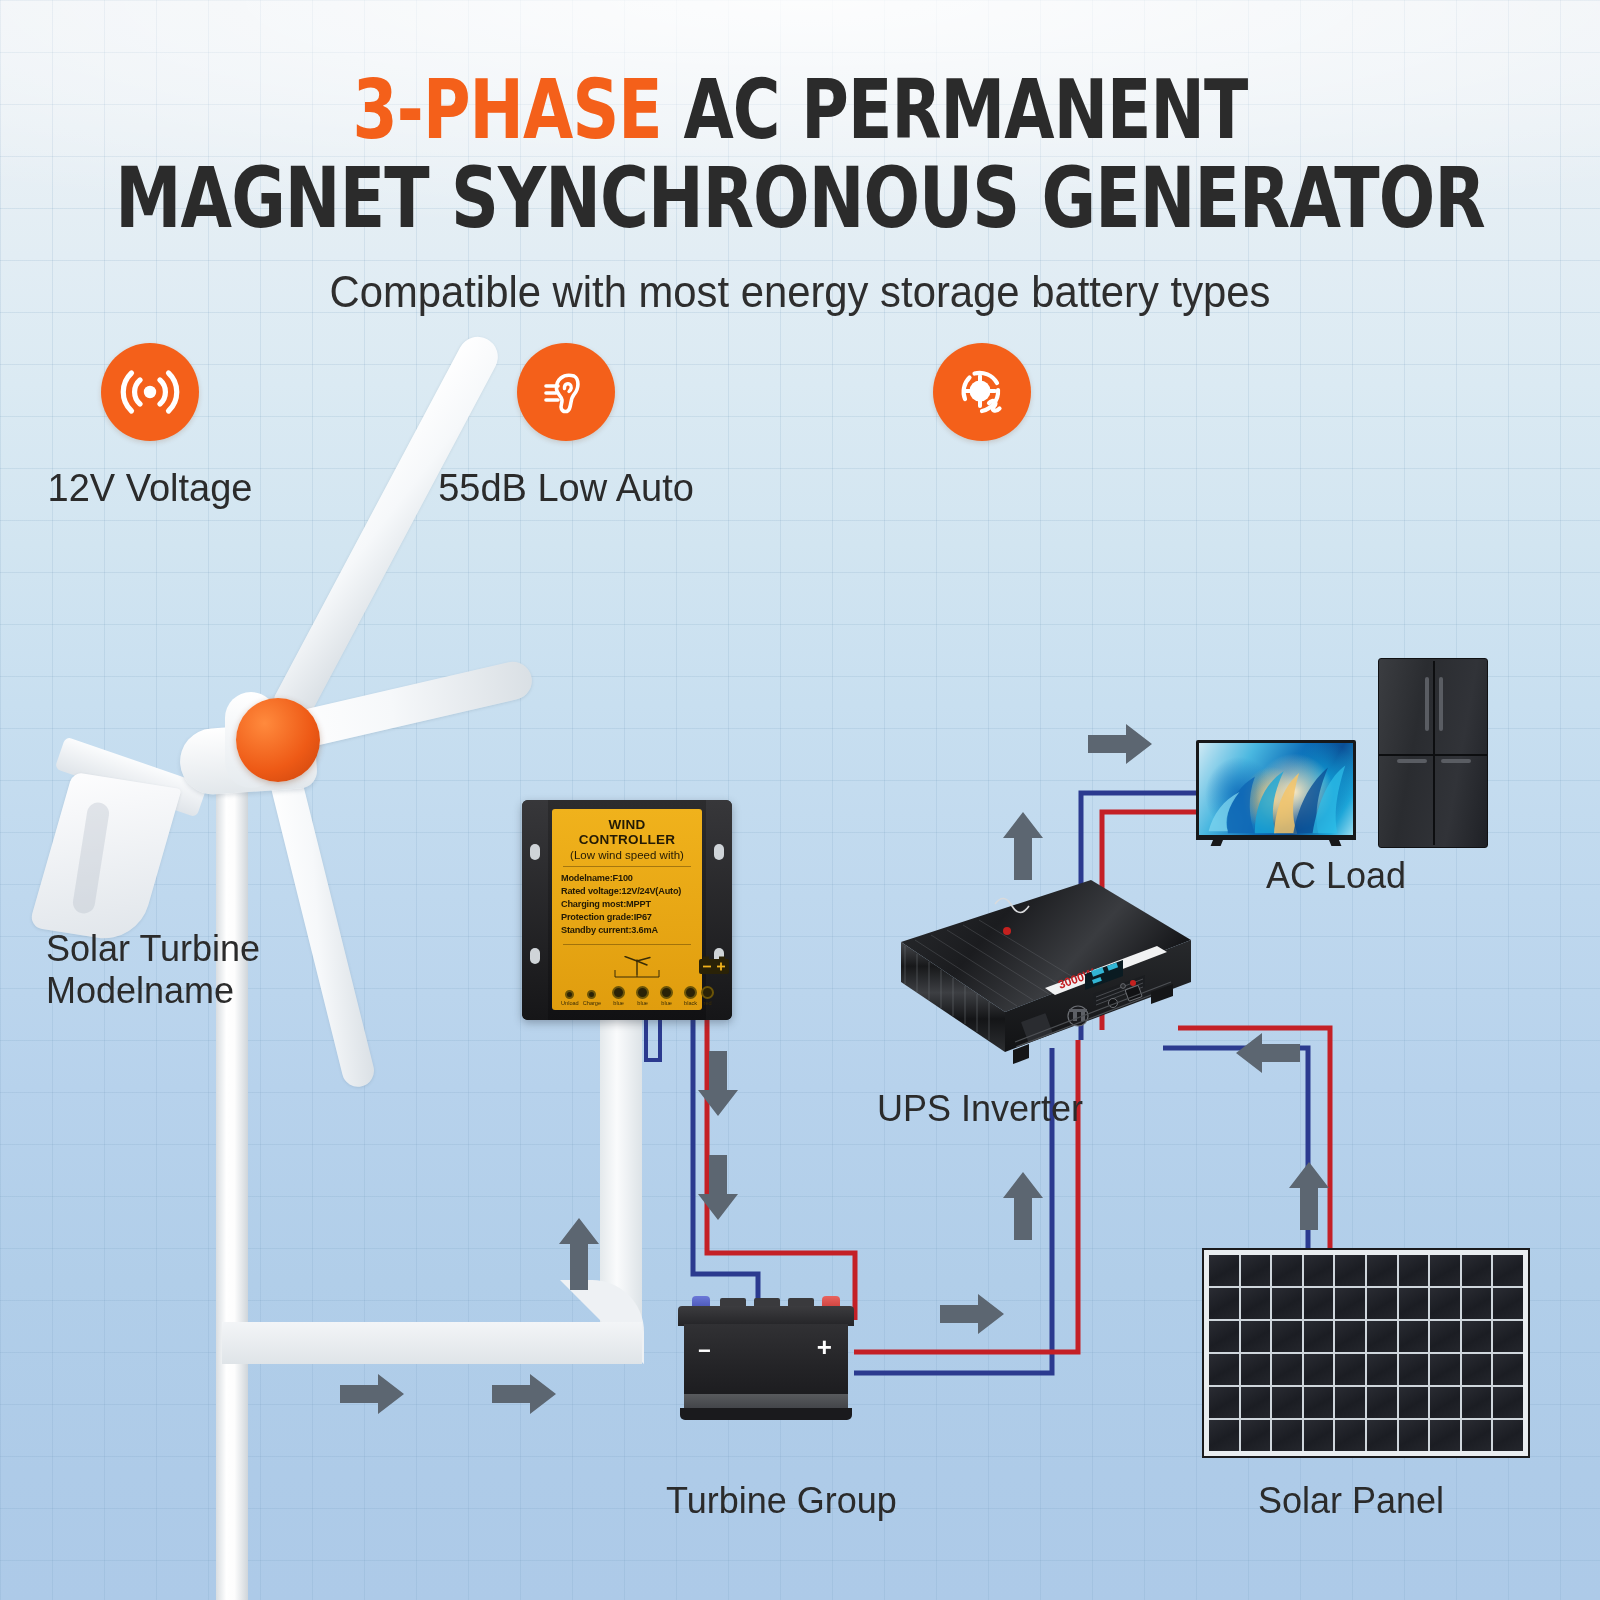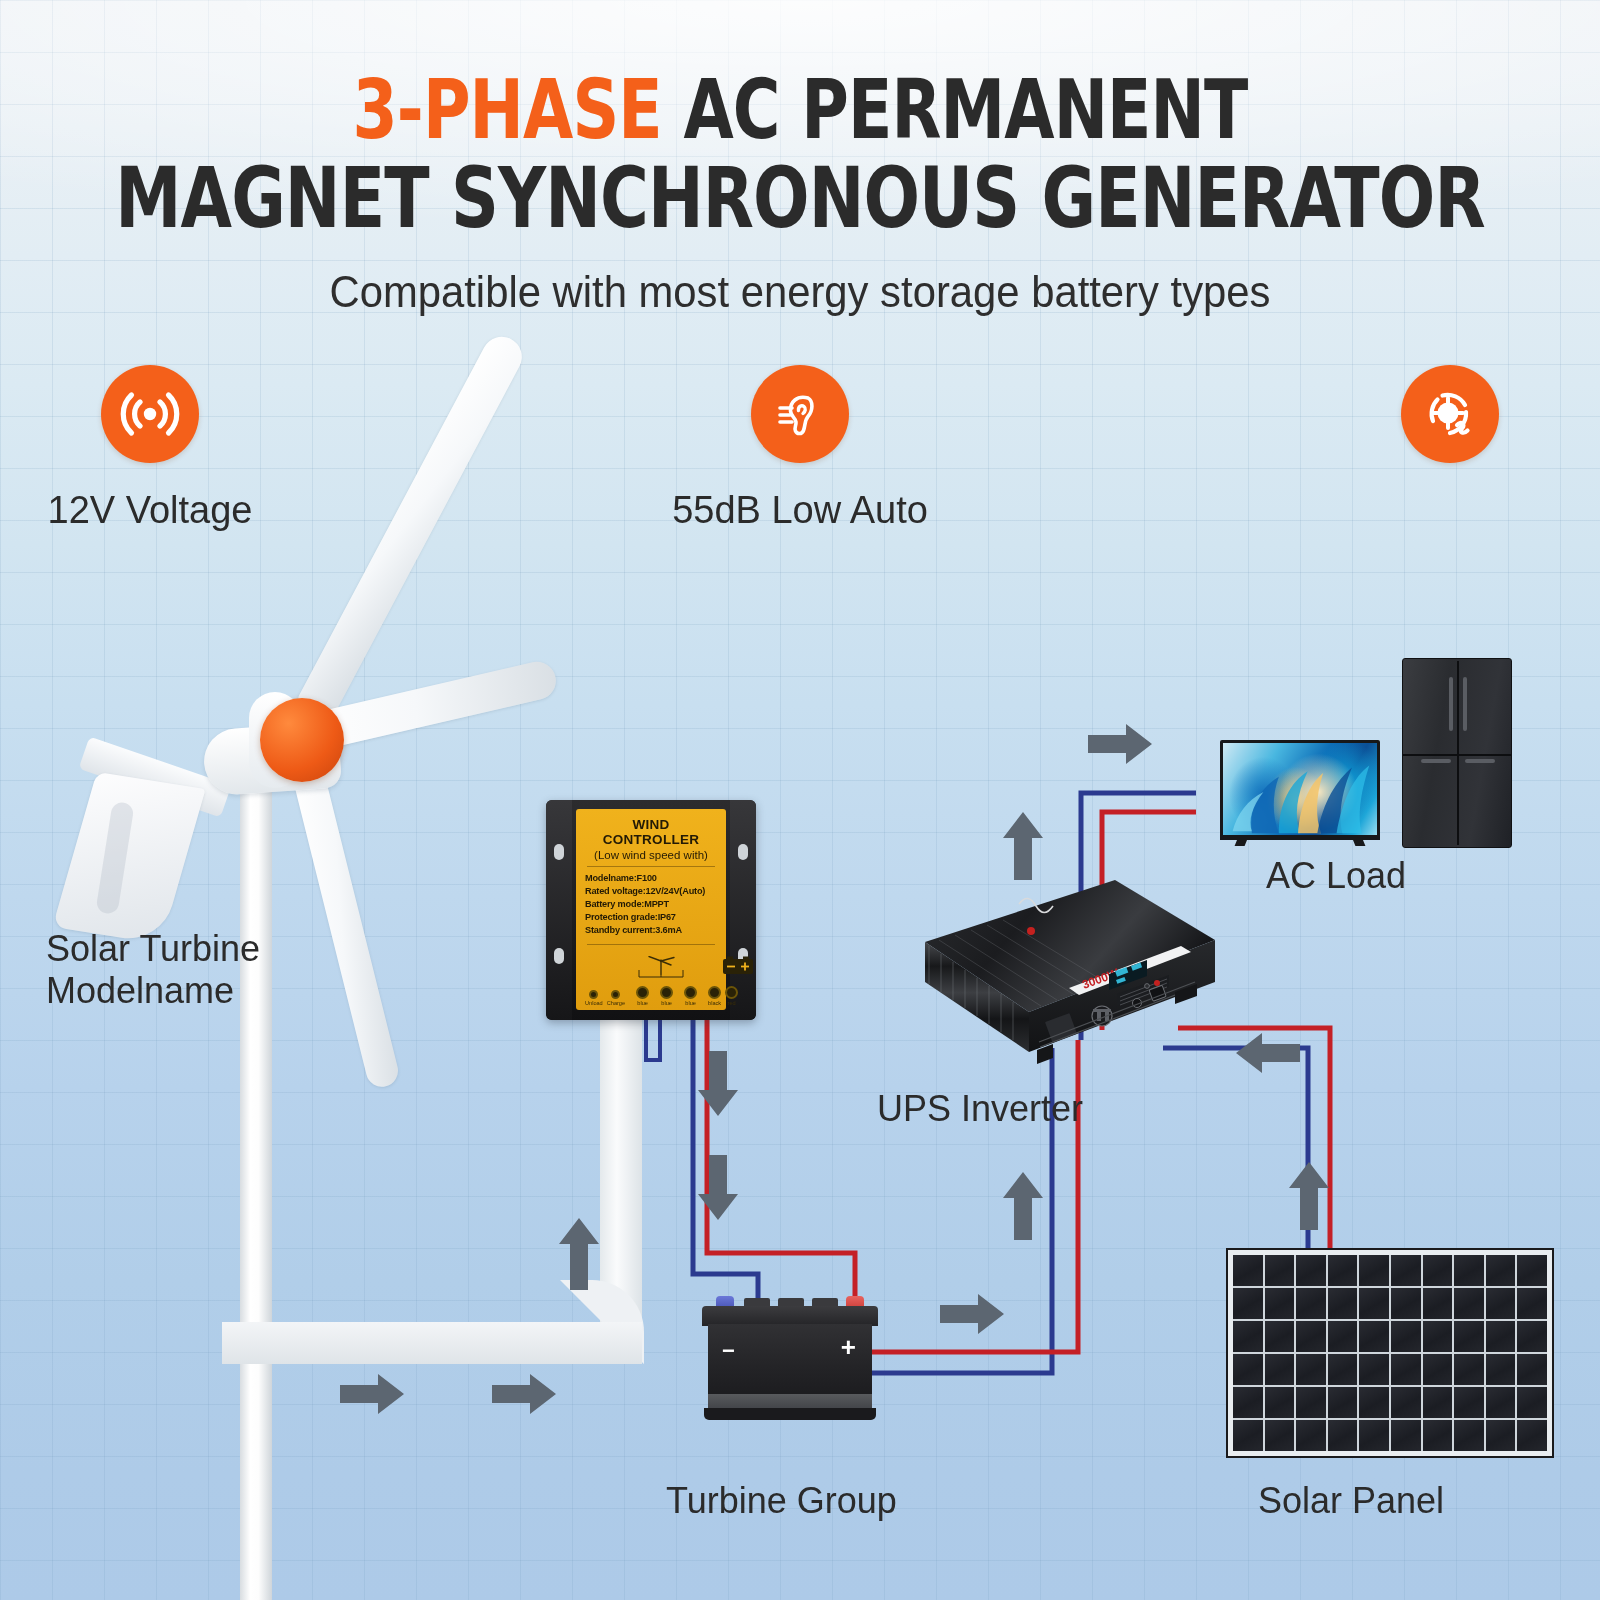--- a/index.html
+++ b/index.html
@@ -36,32 +36,32 @@
   }
   .title .hl { color:#f4601a; }
   .t1 { margin-top:68px; }
   .t2 { margin-top:4px; font-size:84px; }
   .subtitle {
     margin-top:26px; font-size:44px; color:#2e2e2e; font-weight:400;
     transform:scaleX(.95); transform-origin:center;
   }
 
   
-  .features { position:absolute; top:365px; left:0; width:100%; display:flex; justify-content:space-between; gap:116px; z-index:20; }
+  .features { position:absolute; top:343px; left:0; width:100%; display:flex; justify-content:flex-start; gap:116px; z-index:20; }
   .feat { width:300px; text-align:center; }
   .fcircle {
     width:98px; height:98px; border-radius:50%; background:#f4601a;
     margin:0 auto; display:flex; align-items:center; justify-content:center;
     box-shadow:0 2px 5px rgba(120,60,20,.18);
   }
   .flabel { margin-top:26px; font-size:38px; color:#2b2b2b; white-space:nowrap; }
 
   
   .stage { position:absolute; inset:0; z-index:10; }
-  .node { position:absolute;margin-left:24px; }
+  .node { position:absolute; }
   .cap { position:absolute; font-size:36px; color:#2b2b2b; line-height:1.18; white-space:nowrap; z-index:30; }
 
   svg.wires { position:absolute; inset:0; width:1600px; height:1600px; pointer-events:none; z-index:8; }
   svg.arrows { position:absolute; inset:0; width:1600px; height:1600px; pointer-events:none; z-index:12; }
 
   
   .turbine { left:20px; top:430px; width:520px; height:1010px; }
   .tower {
     position:absolute; left:196px; top:330px; width:32px; height:1025px;
     background:linear-gradient(90deg,#d8dde1 0%,#ffffff 32%,#fdfdfd 58%,#cfd5da 100%);
@@ -308,21 +308,21 @@
       <div class="screw" style="top:44px;"></div>
       <div class="screw" style="top:148px;"></div>
     </div>
     <div class="ctrl-plate">
       <div class="cp-t1">WIND CONTROLLER</div>
       <div class="cp-t2">(Low wind speed with)</div>
       <div class="cp-hr"></div>
       <div class="cp-spec">
         <div>Modelname:F100</div>
         <div>Rated voltage:12V/24V(Auto)</div>
-        <div>Battery mode:MPPT</div>
+        <div>Charging most:MPPT</div>
         <div>Protection grade:IP67</div>
         <div>Standby current:3.6mA</div>
       </div>
       <div class="cp-hr" style="margin-top:7px;"></div>
 
       <div class="cp-bot">
         <svg width="144" height="30" viewBox="0 0 144 30" style="display:block;margin-left:34px;">
 
           <g stroke="#3a2d06" stroke-width="1.4" fill="none" stroke-linecap="round">
             <line x1="42" y1="4" x2="42" y2="18"></line>

